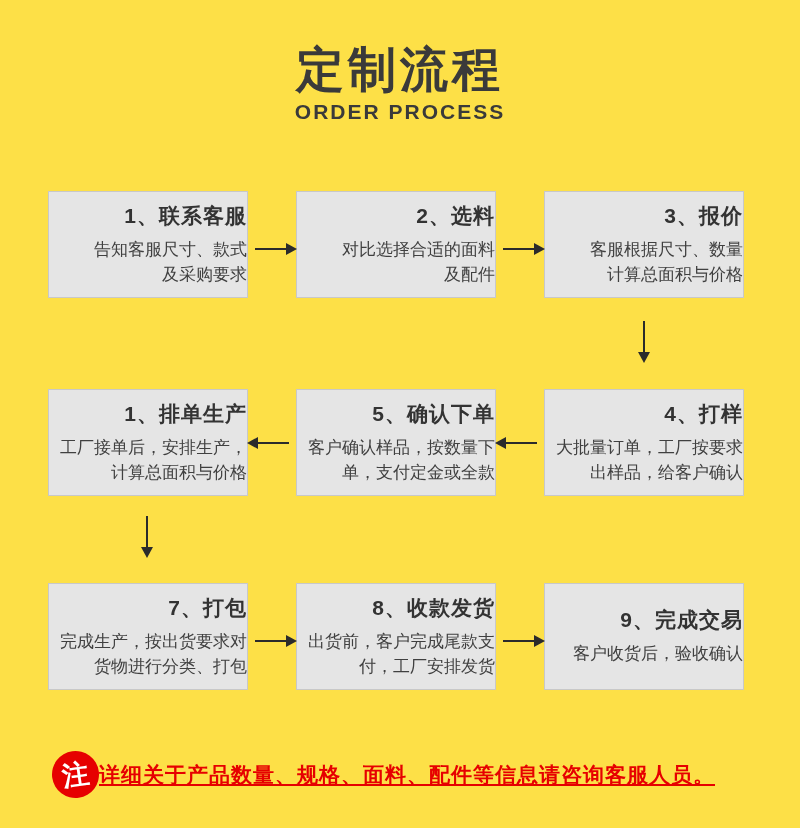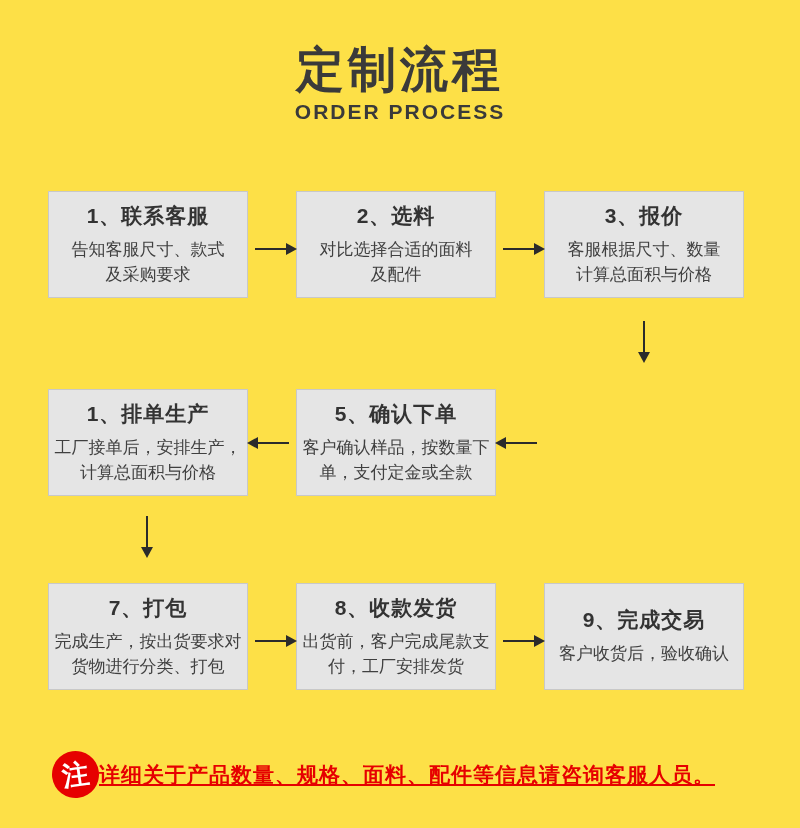--- a/index.html
+++ b/index.html
@@ -16,21 +16,21 @@
     font-size:48px;font-weight:700;color:var(--text-dark);letter-spacing:4px;
   }
   .page-subtitle{
     position:absolute;left:0;top:100px;width:800px;text-align:center;
     font-size:21px;font-weight:600;color:var(--text-dark);letter-spacing:2px;
   }
 
   .box{
     position:absolute;width:200px;height:107px;
     background:var(--box-bg);border:1px solid var(--box-border);
-    display:flex;flex-direction:column;align-items:center;justify-content:center;
+    display:flex;flex-direction:column;align-items:flex-end;justify-content:center;
     text-align:center;
   }
   .box-title{font-size:21px;font-weight:700;color:#333;margin-bottom:7px;letter-spacing:1px;}
   .box-line{font-size:17px;color:var(--body-text);line-height:1.5;white-space:nowrap;}
 
   .arrow-right{position:absolute;height:2px;width:32px;background:var(--arrow);}
   .arrow-right::after{
     content:"";position:absolute;right:-10px;top:-5px;
     border-left:11px solid var(--arrow);border-top:6px solid transparent;border-bottom:6px solid transparent;
   }
@@ -87,20 +87,25 @@
   <div class="box" style="left:48px;top:389px;">
     <div class="box-title">1、排单生产</div>
     <div class="box-line">工厂接单后，安排生产，</div>
     <div class="box-line">计算总面积与价格</div>
   </div>
   <div class="box" style="left:296px;top:389px;">
     <div class="box-title">5、确认下单</div>
     <div class="box-line">客户确认样品，按数量下</div>
     <div class="box-line">单，支付定金或全款</div>
   </div>
+  <div class="box" style="left:544px;top:389px;">
+    <div class="box-title">4、打样</div>
+    <div class="box-line">大批量订单，工厂按要求</div>
+    <div class="box-line">出样品，给客户确认</div>
+  </div>
 
   <div class="arrow-left" style="left:505px;top:442px;"></div>
   <div class="arrow-left" style="left:257px;top:442px;"></div>
   <div class="arrow-down" style="left:146px;top:516px;"></div>
 
   <div class="box" style="left:48px;top:583px;">
     <div class="box-title">7、打包</div>
     <div class="box-line">完成生产，按出货要求对</div>
     <div class="box-line">货物进行分类、打包</div>
   </div>

